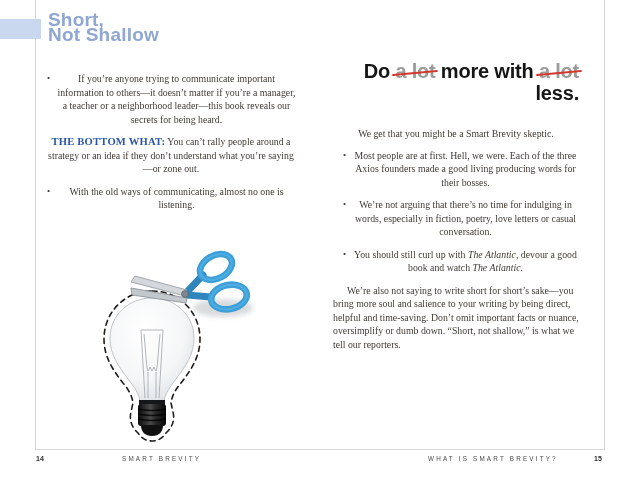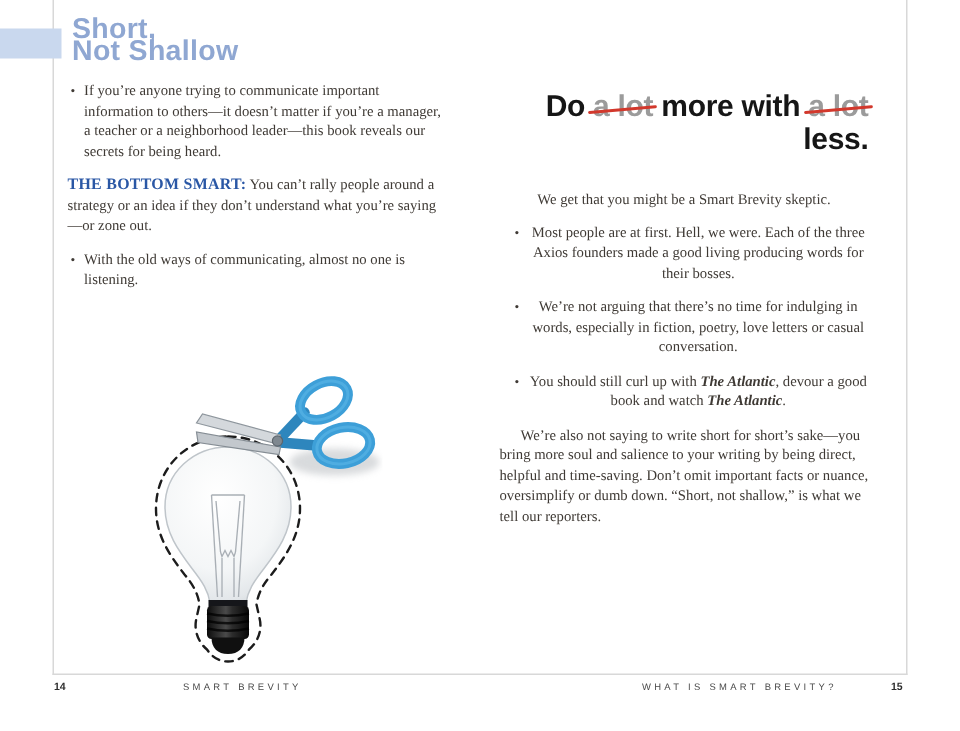--- a/index.html
+++ b/index.html
@@ -16,21 +16,21 @@
   
   #chapter-square{position:absolute;left:0;top:19px;width:41px;height:20px;background:#c9d8ee;}
   #chapter-title{
     position:absolute;left:48px;top:12px;
     font-family:"Liberation Sans",sans-serif;font-weight:bold;
     font-size:19px;line-height:15px;color:#8fa7d2;letter-spacing:.2px;
   }
 
   
   .col{position:absolute;font-size:9.8px;line-height:13.5px;}
-  #left-col{left:45px;top:54px;width:252px;}
+  #left-col{left:45px;top:72px;width:252px;text-align:center;}
   #right-col{left:333px;top:60px;width:246px;}
 
   .para{margin:0 0 8px 0;}
   .indent{text-indent:14px;}
   .bullet{position:relative;margin:0 0 9px 0;}
   #left-col .bullet{padding-left:11px;}
   #left-col .bullet::before{content:"\2022";position:absolute;left:2px;top:0;font-size:9px;}
   #right-col .bullet{padding-left:19px;text-align:center;}
   #right-col .bullet::before{content:"\2022";position:absolute;left:10px;top:0;font-size:9px;}
 
@@ -41,21 +41,21 @@
   #heading{
     font-family:"Liberation Sans",sans-serif;font-weight:bold;
     font-size:20px;line-height:22px;color:#161616;letter-spacing:-.2px;
     text-align:right;margin:0 0 23px 0;
   }
   .strike{color:#9b9b9b;position:relative;white-space:nowrap;}
   .strike::after{
     content:"";position:absolute;left:-3px;right:-3px;top:54%;height:2.4px;
     background:#d2382c;transform:rotate(-5deg);border-radius:2px;
   }
-  .em{font-style:italic;font-weight:bold;}
+  .em{font-style:italic;}
 
   
   #illustration{position:absolute;left:95px;top:250px;width:160px;height:195px;}
 
   
   .folio{
     position:absolute;top:455px;font-family:"Liberation Sans",sans-serif;
     font-weight:bold;font-size:7px;color:#2e2e2e;
   }
   #folio-left{left:36px;}
@@ -77,21 +77,21 @@
   <div id="edge-bottom" class="edge"></div>
 
   <div id="chapter-square"></div>
   <div id="chapter-title">
     <div>Short,</div>
     <div>Not Shallow</div>
   </div>
 
   <div id="left-col" class="col">
     <div class="bullet">If you’re anyone trying to communicate important information to others—it doesn’t matter if you’re a manager, a teacher or a neighborhood leader—this book reveals our secrets for being heard.</div>
-    <div class="para bottom-line"><span class="bottom-line-label">THE BOTTOM SMART:</span><span> You can’t rally people around a strategy or an idea if they don’t understand what you’re saying—or zone out.</span></div>
+    <div class="para bottom-line"><span class="bottom-line-label">THE BOTTOM WHAT:</span><span> You can’t rally people around a strategy or an idea if they don’t understand what you’re saying—or zone out.</span></div>
     <div class="bullet">With the old ways of communicating, almost no one is listening.</div>
   </div>
 
   <svg id="illustration" viewBox="0 0 160 195" xmlns="http://www.w3.org/2000/svg">
     <defs>
       <radialGradient id="glassGrad" cx="42%" cy="32%" r="75%">
         <stop offset="0%" stop-color="#ffffff"></stop>
         <stop offset="62%" stop-color="#f4f6f7"></stop>
         <stop offset="88%" stop-color="#e3e7ea"></stop>
         <stop offset="100%" stop-color="#d2d7db"></stop>

